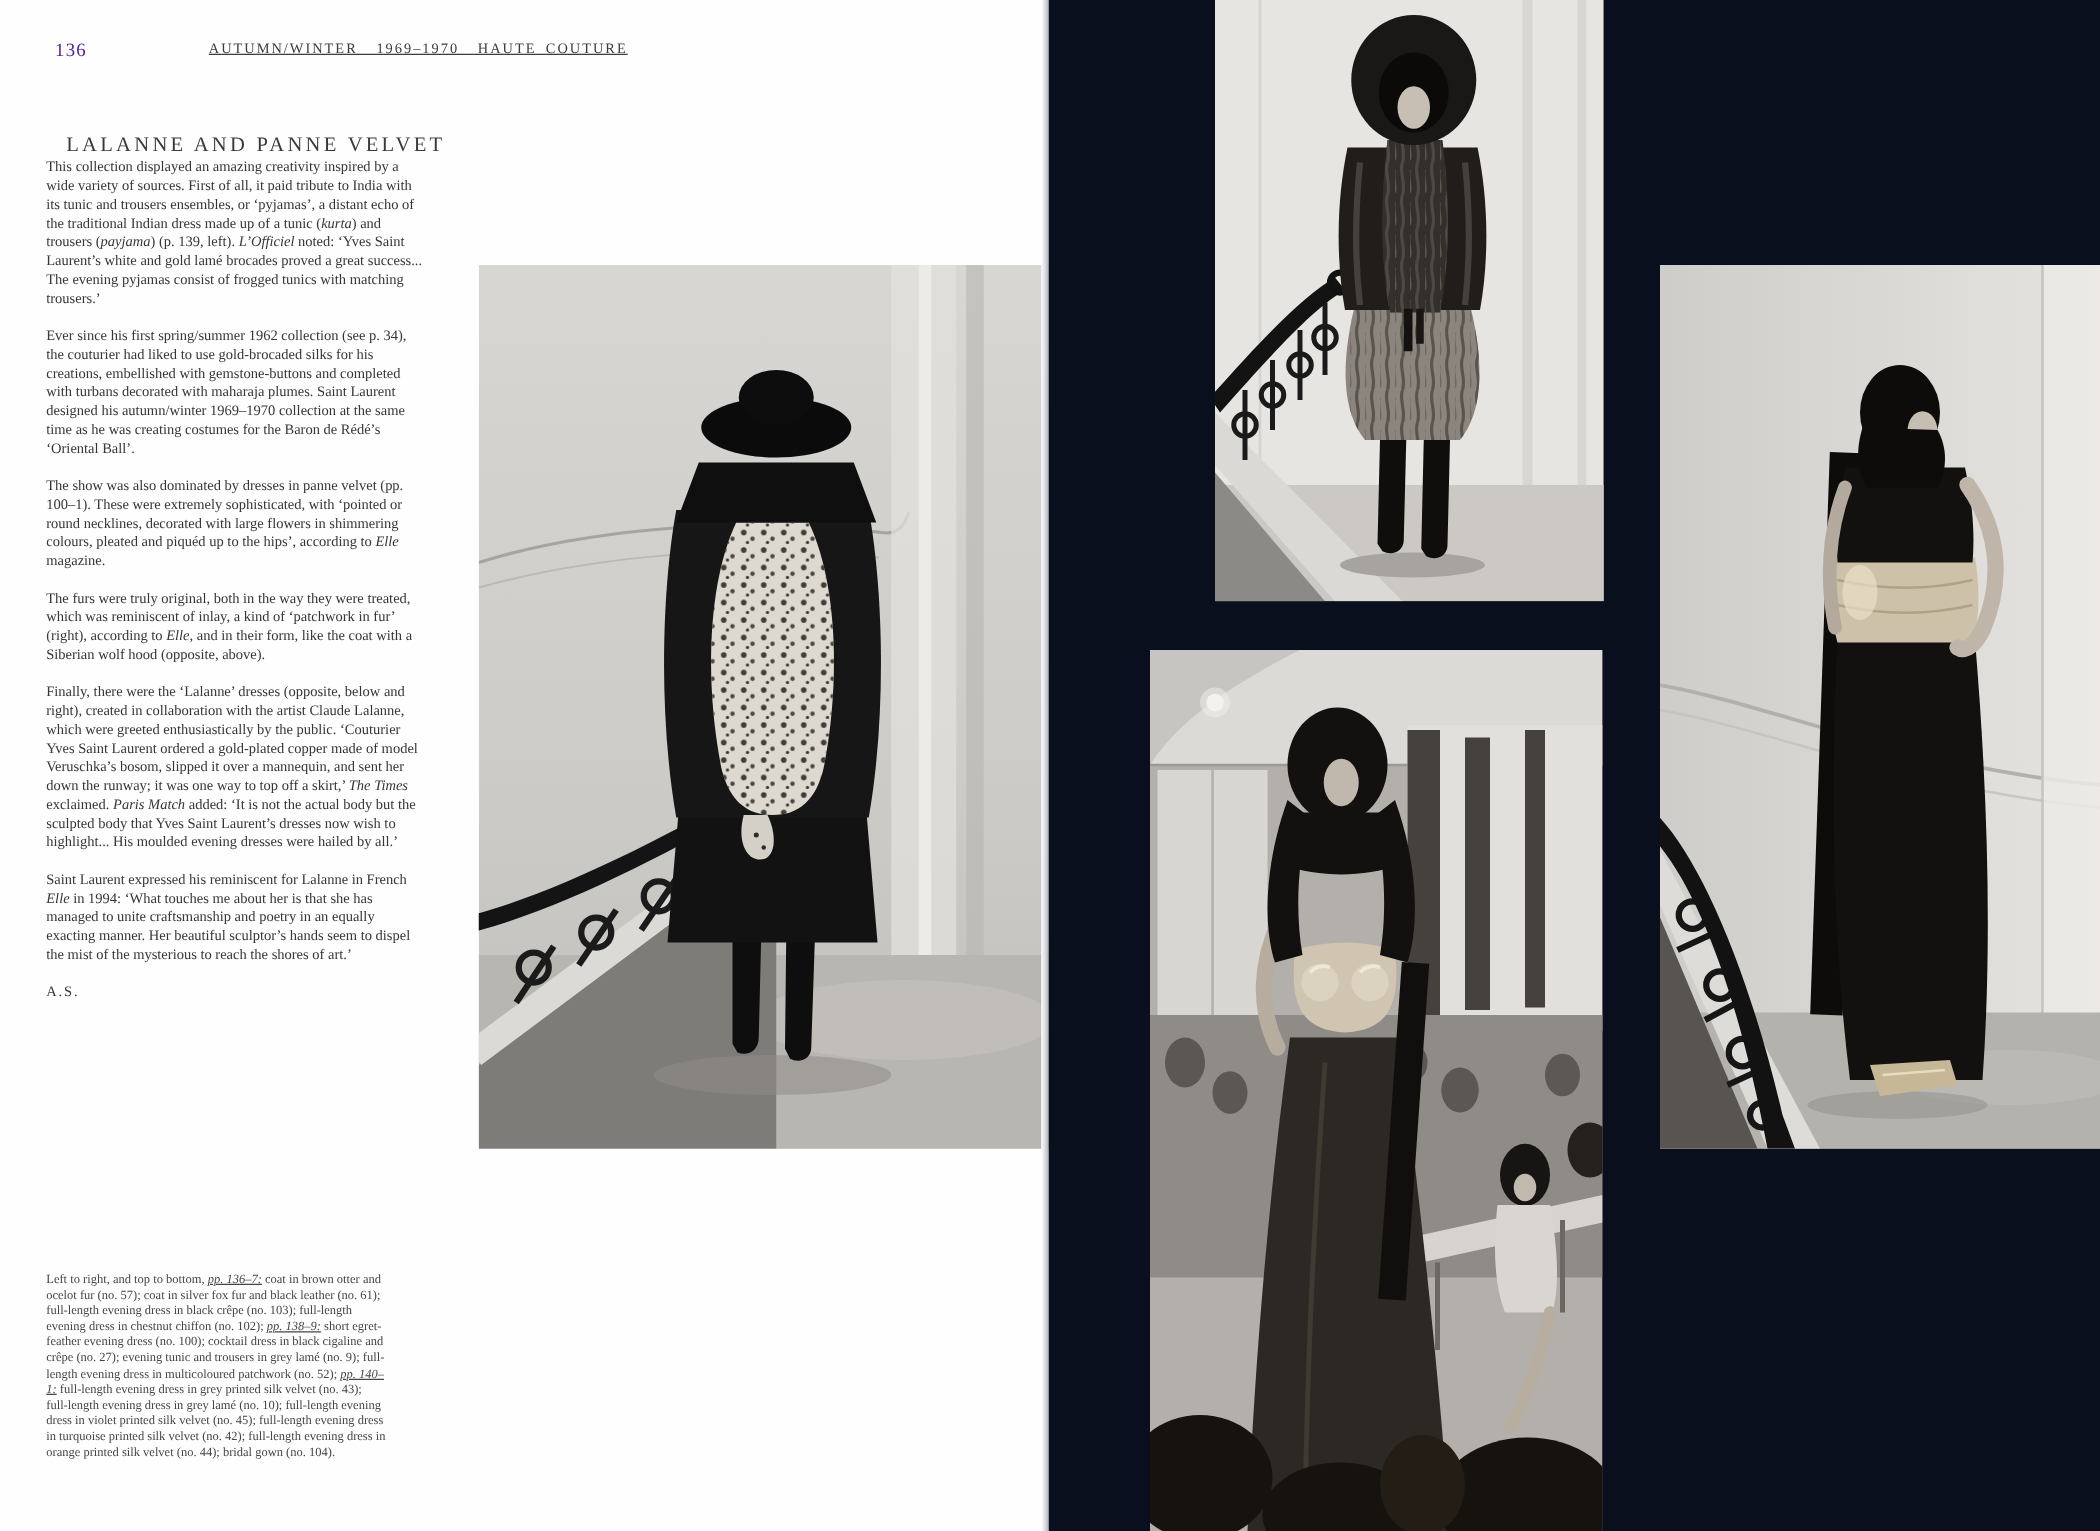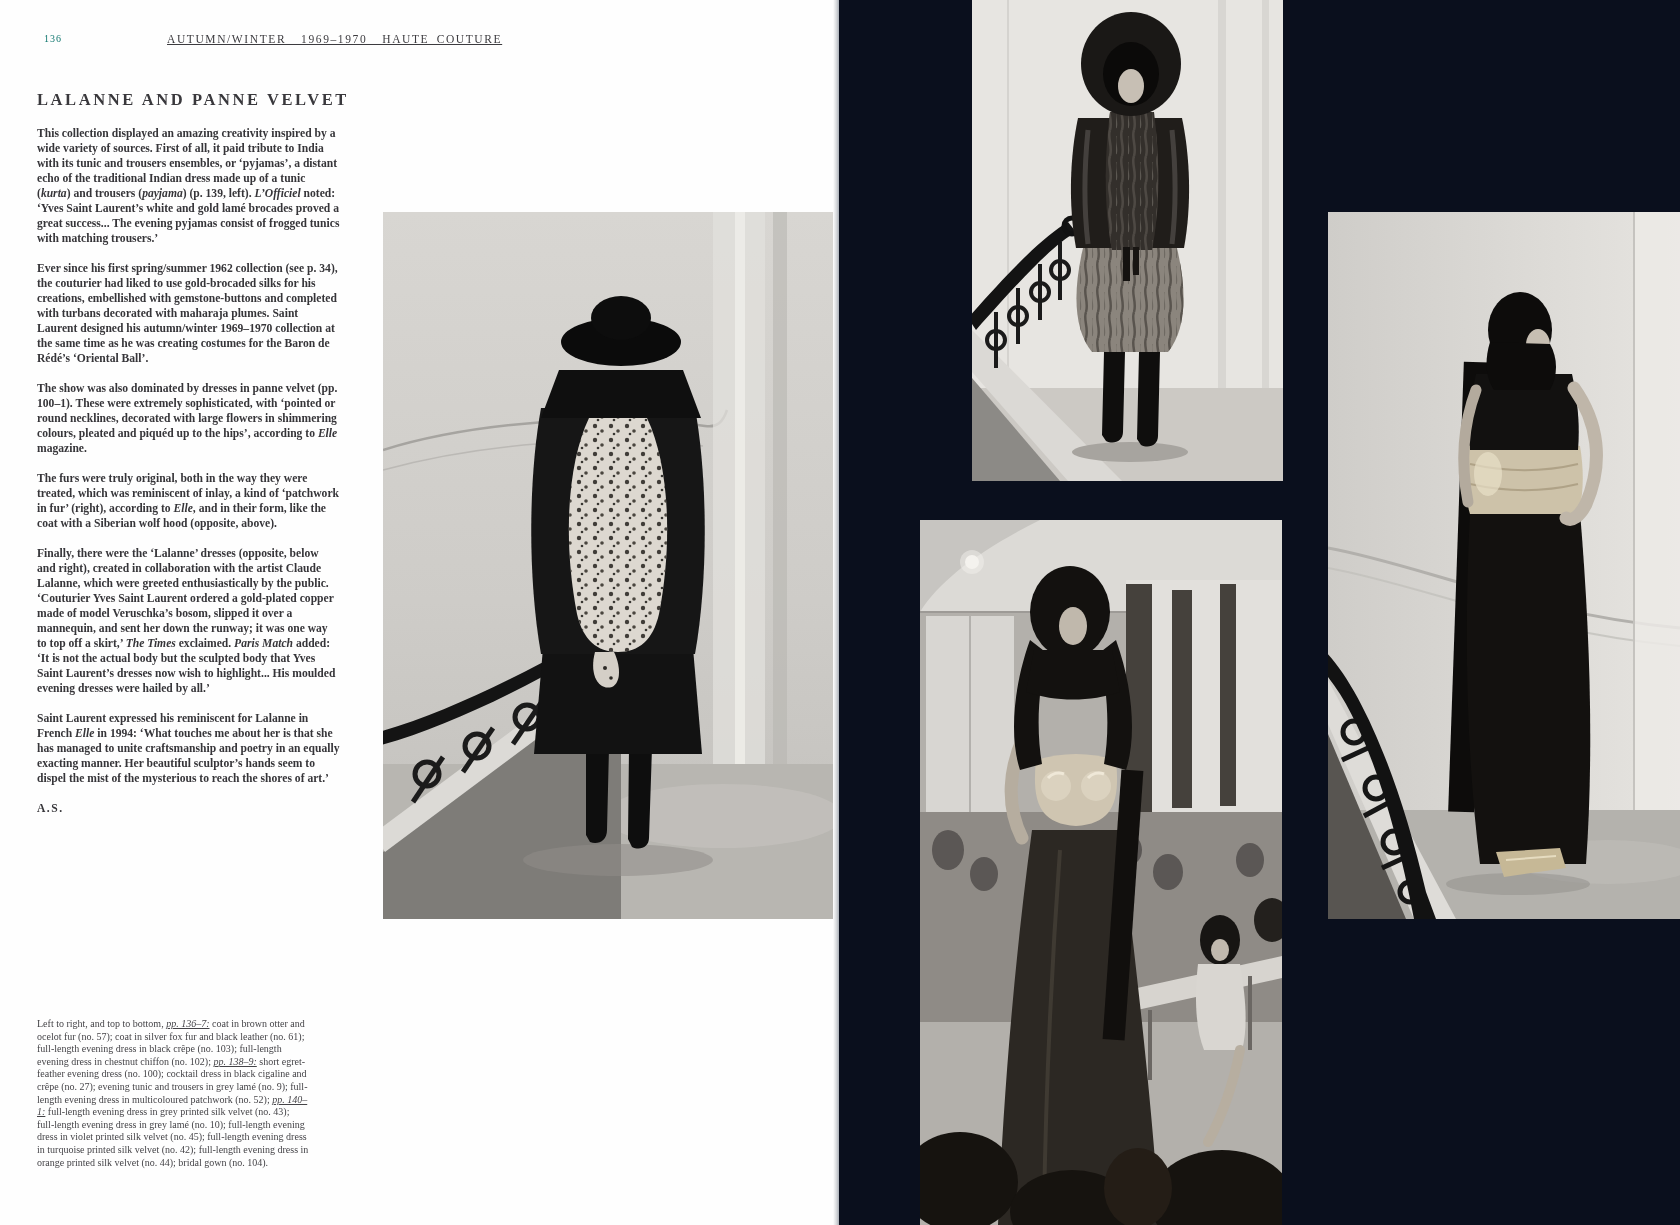--- a/index.html
+++ b/index.html
@@ -8,28 +8,28 @@
     background:#ffffff;
     font-family:"Liberation Serif", serif;
   }
   
   .page-left{position:absolute;left:0;top:0;width:839px;height:1225px;background:#fefefe;}
   .gutter{position:absolute;left:833px;top:0;width:6px;height:1225px;
     background:linear-gradient(90deg,#ffffff 0%,#d8dadd 55%,#aab0b8 100%);}
   .page-right{position:absolute;left:839px;top:0;width:841px;height:1225px;background:#0a0f1d;}
 
   
-  .pageno{position:absolute;left:44px;top:33px;font-size:10px;letter-spacing:1px;color:#0f766e;}
+  .pageno{position:absolute;left:44px;top:33px;font-size:15px;letter-spacing:1px;color:#4c1d95;}
   .running-head{position:absolute;left:167px;top:33px;font-size:11.5px;letter-spacing:1.6px;
     word-spacing:3px;color:#3c3b3f;white-space:pre;text-decoration:underline;}
-  .title{position:absolute;left:37px;top:90px;margin:0;font-size:16.5px;font-weight:bold;
+  .title{position:absolute;left:37px;top:90px;margin:16px;font-size:16.5px;font-weight:normal;
     letter-spacing:2.6px;color:#39383c;text-align:right;}
   .bodycol{position:absolute;left:37px;top:126px;width:303px;font-size:11.6px;line-height:15px;
     color:#363539;}
-  .bodycol p{margin:0 0 15px 0;font-weight:bold;}
+  .bodycol p{margin:0 0 15px 0;}
   .bodycol i{font-style:italic;}
   .signature{letter-spacing:1.5px;}
   .caption{position:absolute;left:37px;top:1018px;width:272px;margin:0;font-size:10px;
     line-height:12.6px;color:#454448;}
   .caption i{font-style:italic;text-decoration:underline;}
 
   
   figure{margin:0;padding:0;position:absolute;}
   figure svg{display:block;}
   .photo-a{left:383px;top:212px;width:458px;height:707px;}

